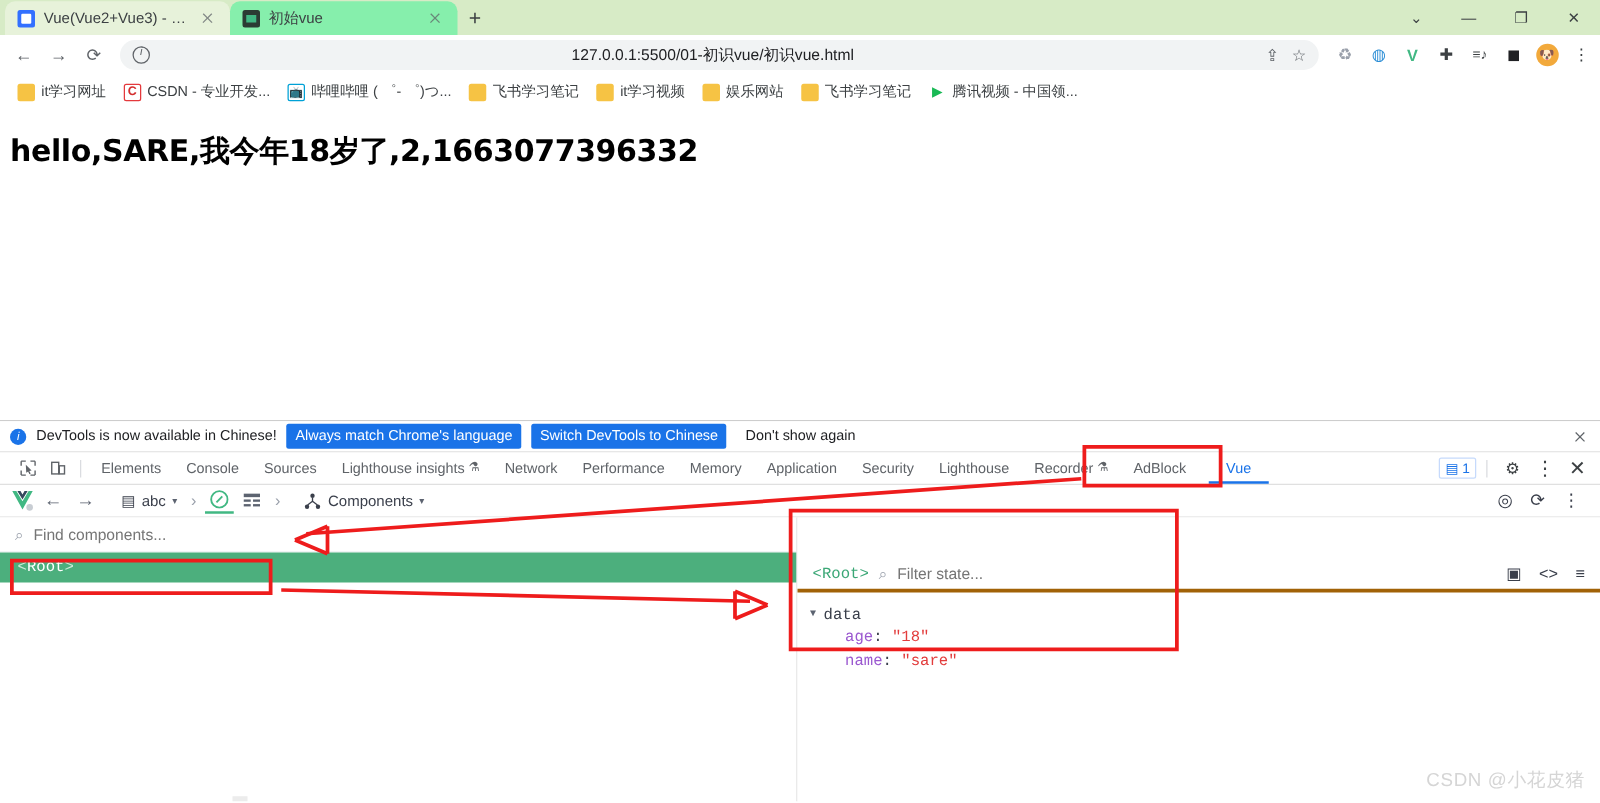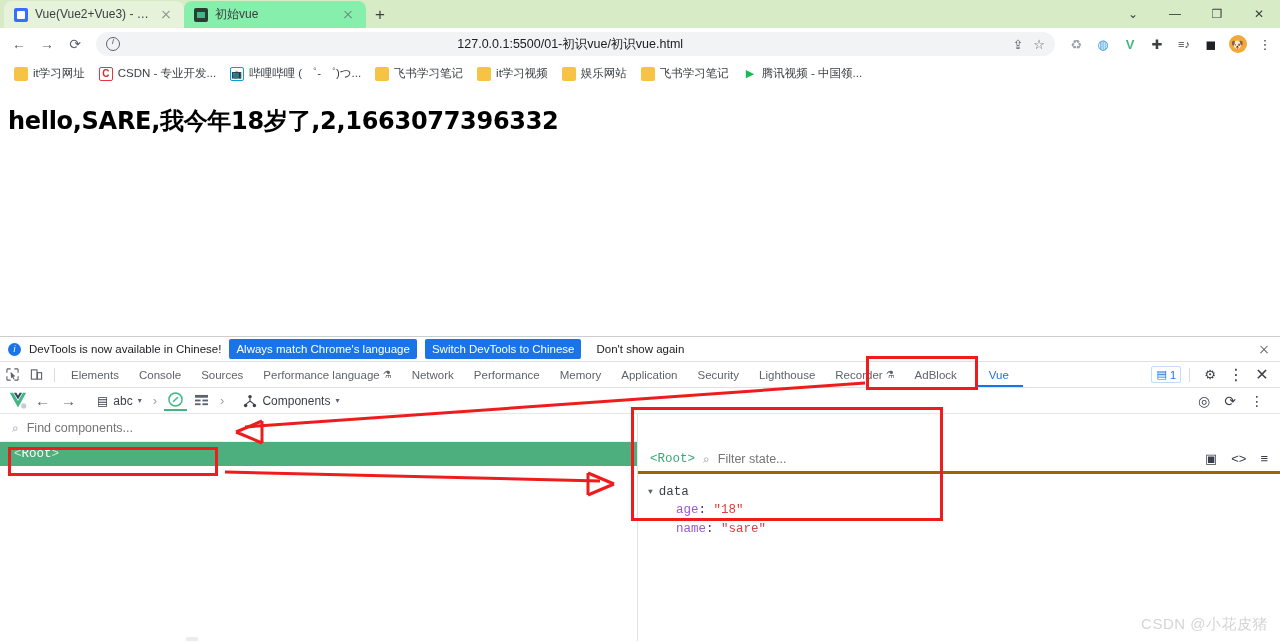--- a/index.html
+++ b/index.html
@@ -138,21 +138,21 @@
     margin-left: auto; width: 16px; height: 16px; position: relative; flex: 0 0 16px;
   }
   .notice-close::before, .notice-close::after {
     content: ""; position: absolute; left: 3px; top: 7.5px; width: 10px; height: 1.2px; background: #5f6368;
   }
   .notice-close::before { transform: rotate(45deg); }
   .notice-close::after { transform: rotate(-45deg); }
 
   .dt-tabs {
     height: 26px; display: flex; align-items: center; gap: 0;
-    border-bottom: 1px solid #e0e0e0; padding-left: 0; background: #fff;
+    border-bottom: 1px solid #e0e0e0; padding-left: 10px; background: #fff;
   }
   .dt-ico-btn {
     width: 24px; height: 24px; display: flex; align-items: center; justify-content: center;
     color: #5f6368;
   }
   .dt-sep { width: 1px; height: 14px; background: #dadce0; margin: 0 6px; }
   .dt-tab {
     padding: 0 10px; height: 25px; display: flex; align-items: center; gap: 3px;
     font-size: 11.5px; color: #5f6368; white-space: nowrap; position: relative;
   }
@@ -342,21 +342,21 @@
       <div class="dt-tab">
           <span>Elements</span>
         </div>
       <div class="dt-tab">
           <span>Console</span>
         </div>
       <div class="dt-tab">
           <span>Sources</span>
         </div>
       <div class="dt-tab">
-        <span>Performance language</span>
+        <span>Lighthouse insights</span>
         <span style="font-size:10px;">⚗</span>
       </div>
       <div class="dt-tab">
           <span>Network</span>
         </div>
       <div class="dt-tab">
           <span>Performance</span>
         </div>
       <div class="dt-tab">
           <span>Memory</span>

